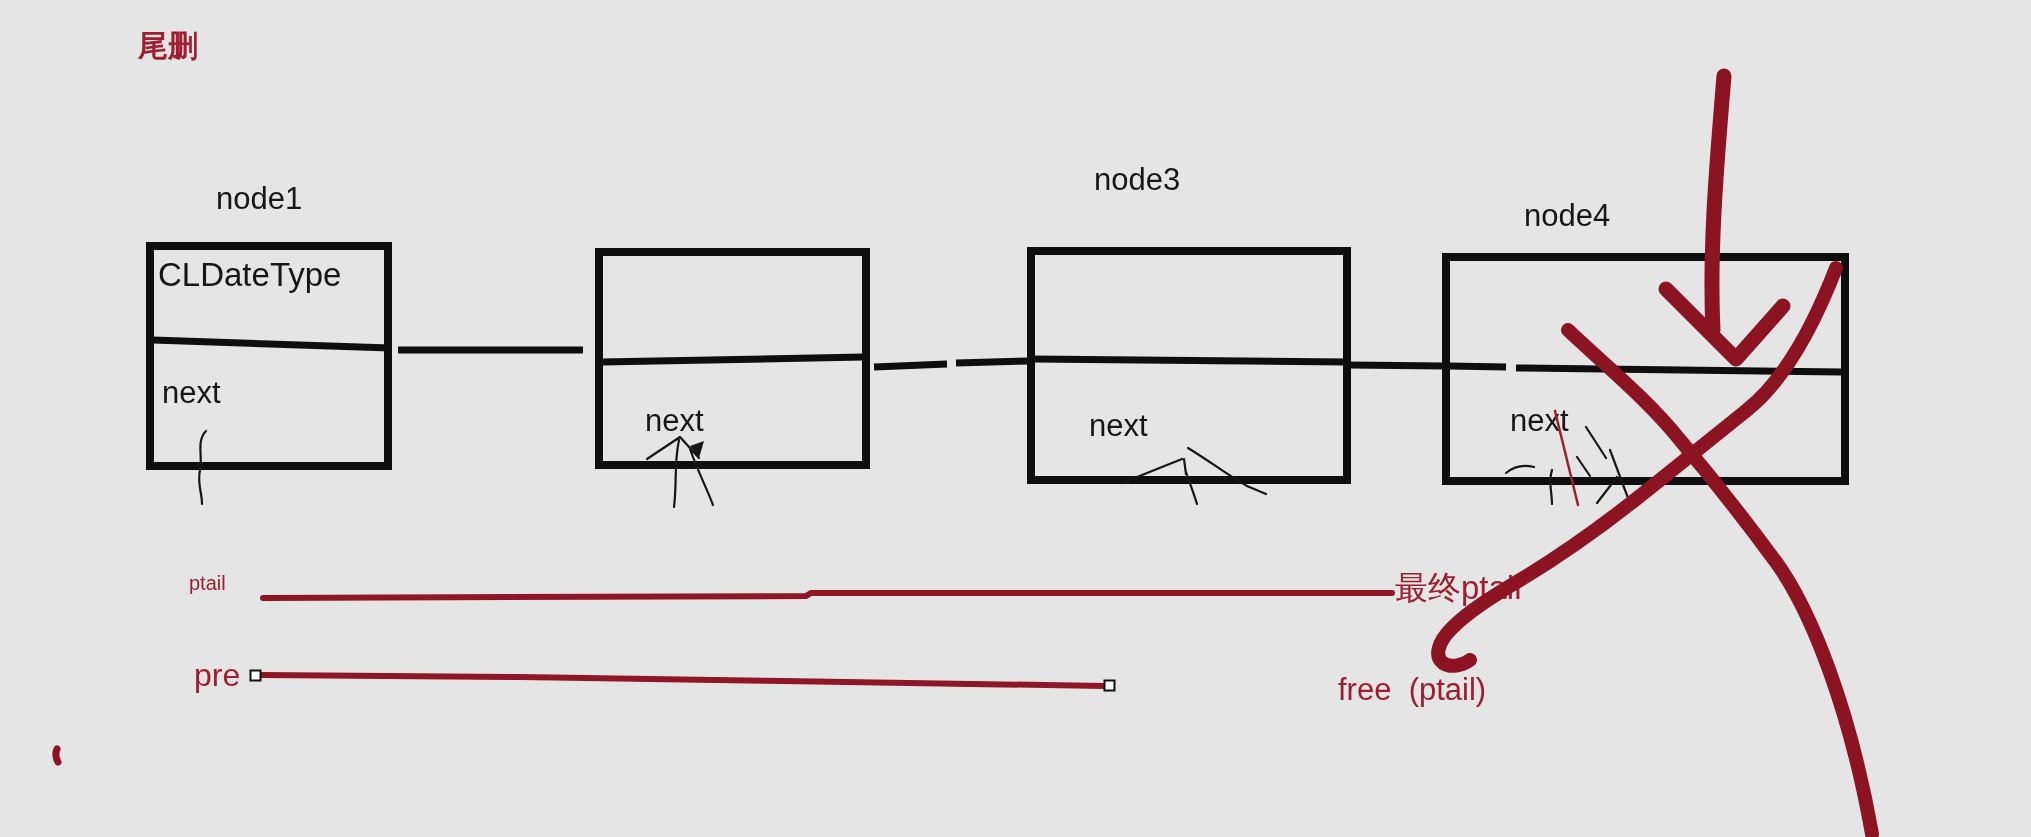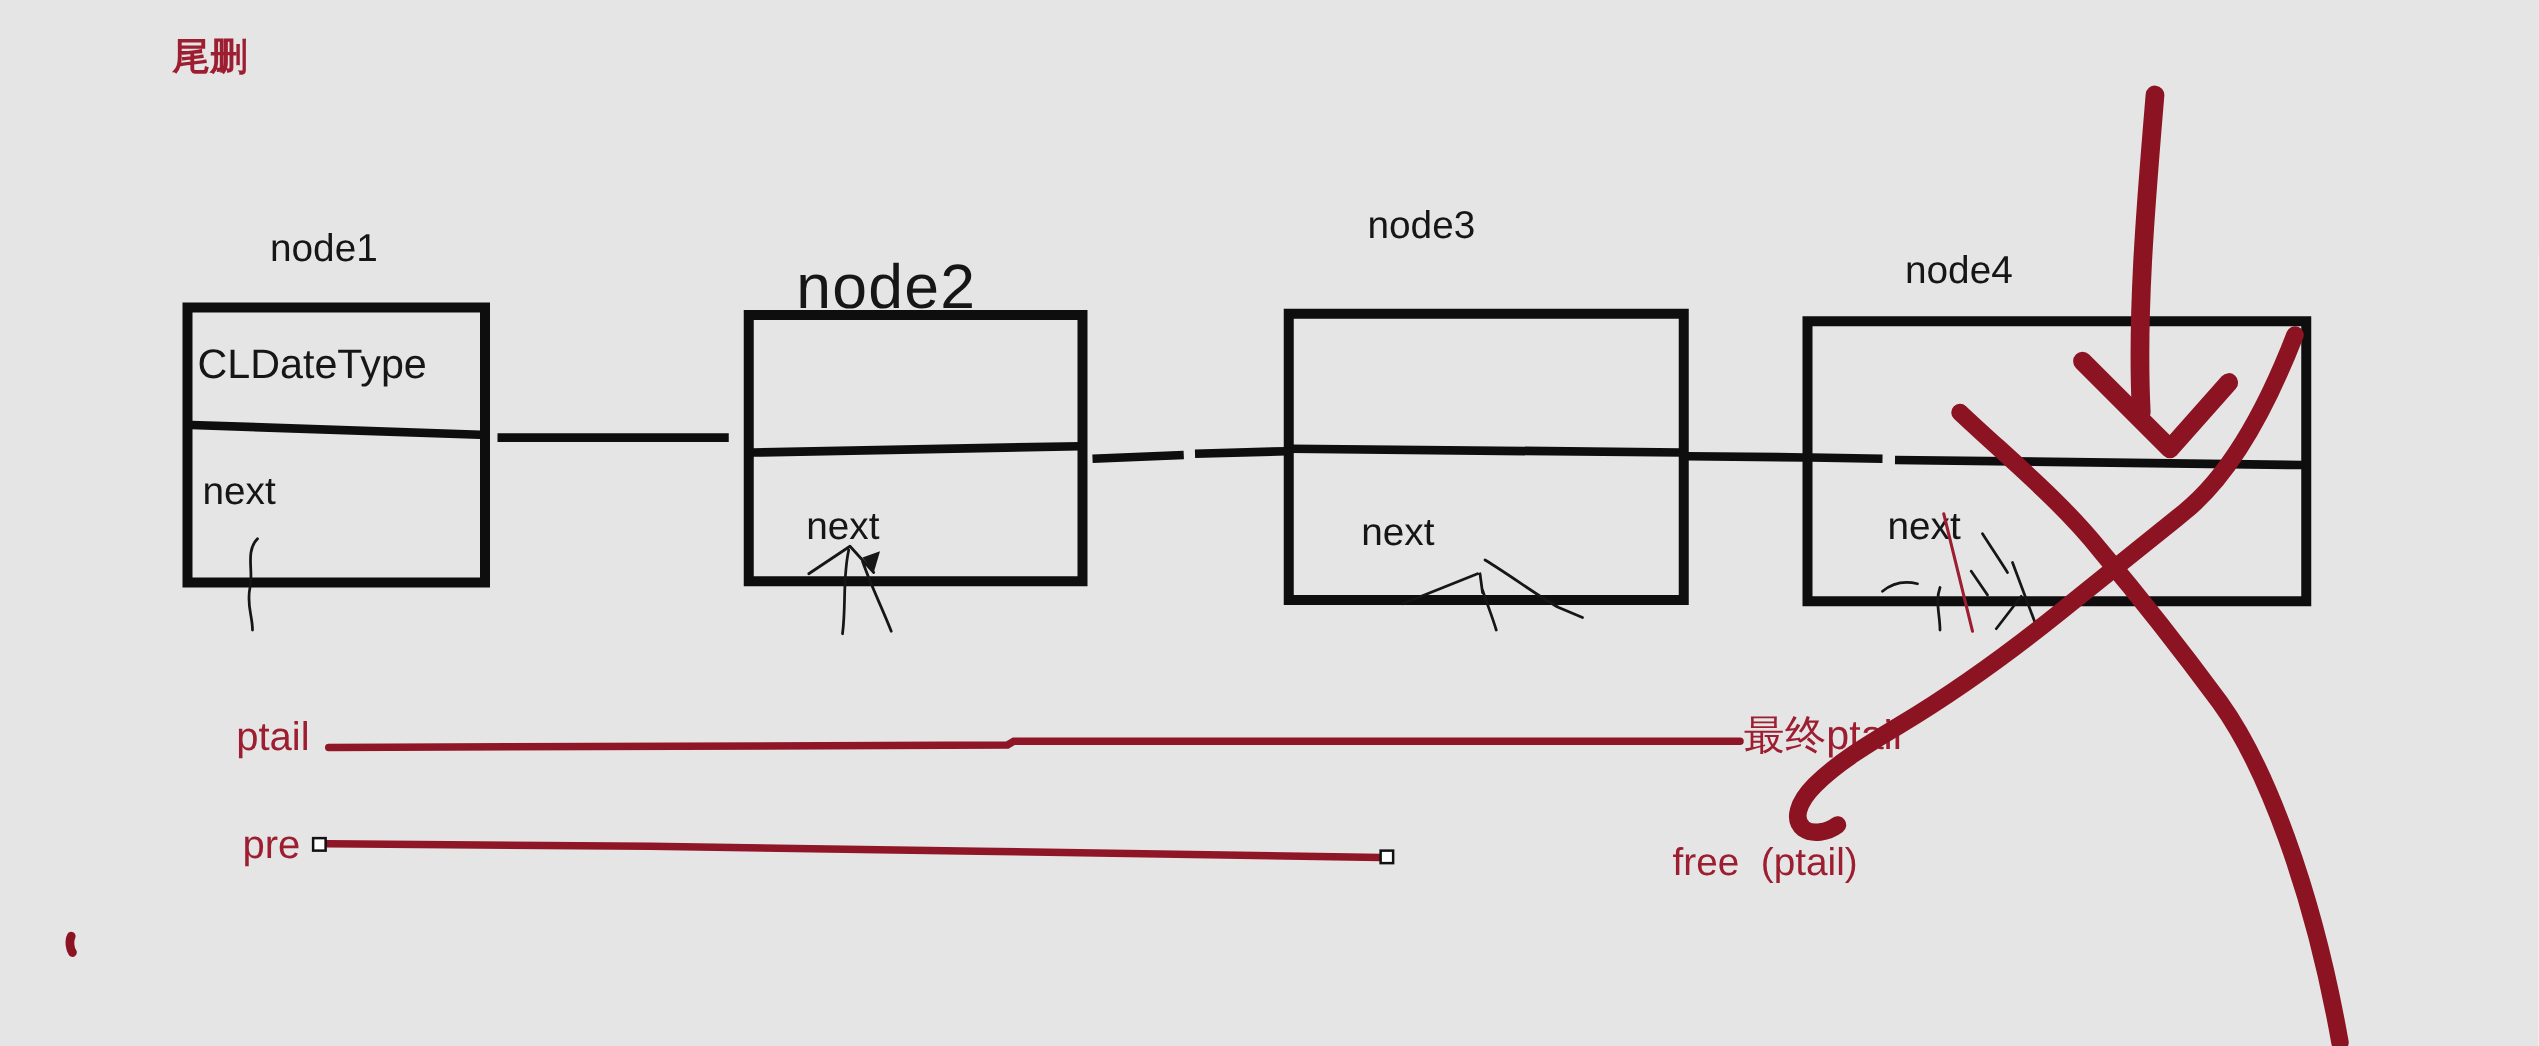--- a/index.html
+++ b/index.html
@@ -14,31 +14,30 @@
   .pen{stroke:#161616;fill:none;stroke-width:2.2;stroke-linecap:round;stroke-linejoin:round;}
 </style>
 </head>
 <body>
 
 <div id="canvas">
 
   <div class="txt red bold" style="left:138px;top:30px;font-size:30px;">尾删</div>
 
   <div class="txt" style="left:216px;top:183px;font-size:31px;">node1</div>
-  <div class="txt" style="left:637px;top:203px;font-size:50px;letter-spacing:1px;">node2</div>
   <div class="txt" style="left:1072px;top:164px;font-size:31px;margin-left:22px;">node3</div>
   <div class="txt" style="left:1524px;top:168px;font-size:31px;margin-top:32px;">node4</div>
 
-  <div class="txt" style="left:158px;top:274px;font-size:33px;">CLDateType</div>
+  <div class="txt" style="left:158px;top:258px;font-size:33px;">CLDateType</div>
   <div class="txt" style="left:162px;top:377px;font-size:31px;">next</div>
   <div class="txt" style="left:645px;top:405px;font-size:31px;">next</div>
   <div class="txt" style="left:1089px;top:410px;font-size:31px;">next</div>
   <div class="txt" style="left:1510px;top:405px;font-size:31px;">next</div>
 
-  <div class="txt red" style="left:189px;top:573px;font-size:32px;">ptail</div>
+  <div class="txt red" style="left:189px;top:573px;font-size:20px;">ptail</div>
   <div class="txt red" style="left:194px;top:659px;font-size:32px;">pre</div>
   <div class="txt red" style="left:1395px;top:571px;font-size:33px;">最终ptail</div>
   <div class="txt red pre-space" style="left:1338px;top:674px;font-size:31px;">free  (ptail)</div>
 
   <svg width="2031" height="837" viewBox="0 0 2031 837">
 
     <path class="ink" stroke-width="8" d="M150 246 H388 V466 H150 Z"></path>
     <path class="ink" stroke-width="8" d="M599 252 H866 V465 H599 Z"></path>
     <path class="ink" stroke-width="8" d="M1031 251 H1347 V480 H1031 Z"></path>
     <path class="ink" stroke-width="8" d="M1446 257 H1845 V481 H1446 Z"></path>

